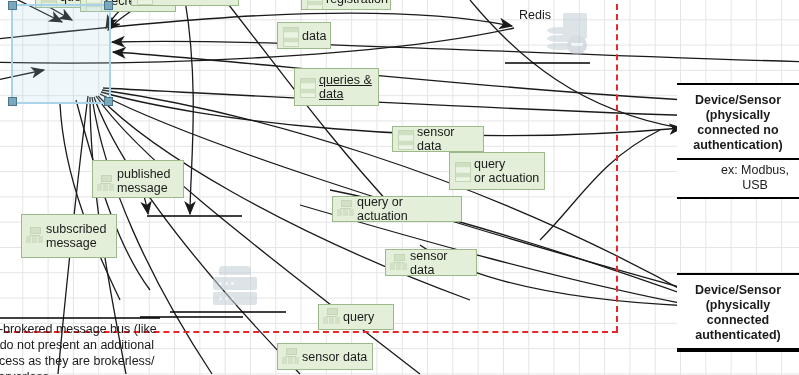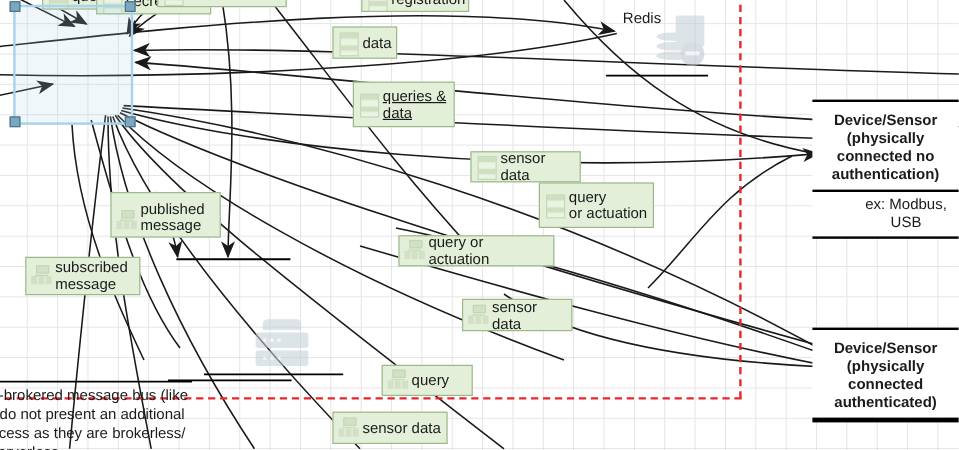--- a/index.html
+++ b/index.html
@@ -252,21 +252,21 @@
     <span class="txt">queries &amp;
 data</span>
   </div>
 
   <div class="lbl" style="left:92px;top:160px;width:92px;height:38px;align-items:flex-end;">
     <span class="ico tree"></span>
     <span class="txt">published
 message</span>
   </div>
 
-  <div class="lbl" style="left:21px;top:214px;width:96px;height:32px;align-items:center;">
+  <div class="lbl" style="left:21px;top:214px;width:96px;height:44px;align-items:center;">
     <span class="ico tree"></span>
     <span class="txt">subscribed
 message</span>
   </div>
 
   <div class="lbl" style="left:392px;top:126px;width:92px;height:26px;">
     <span class="ico list"></span>
     <span class="txt">sensor data</span>
   </div>
 

